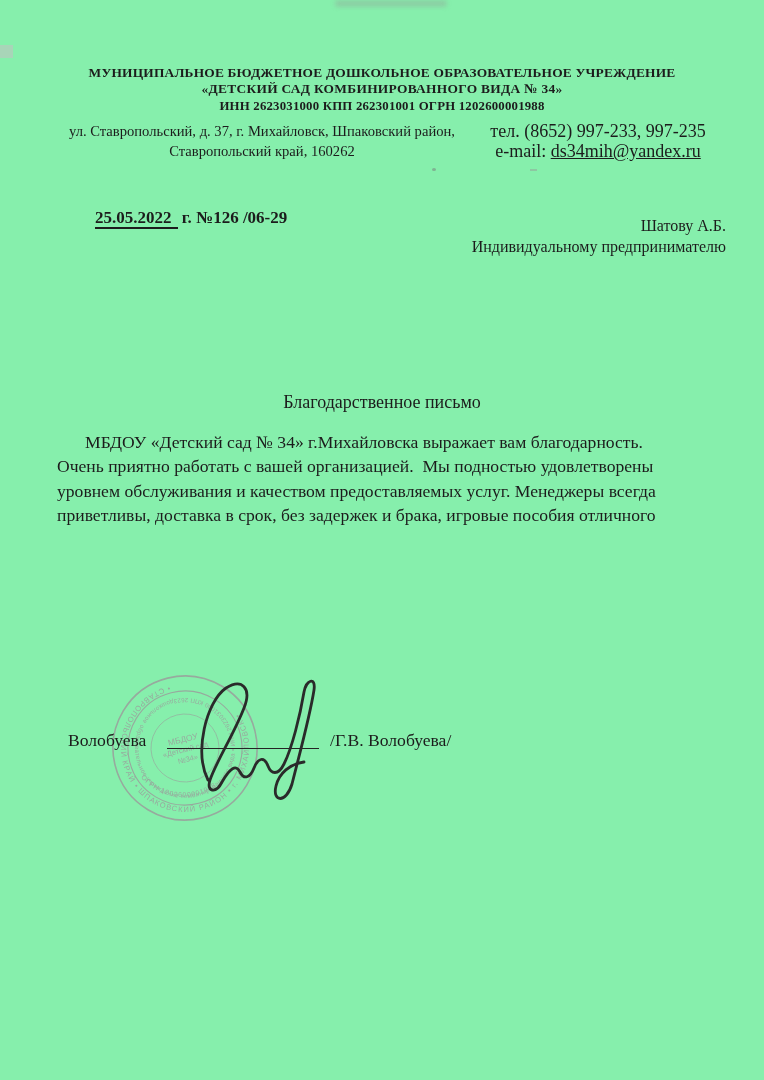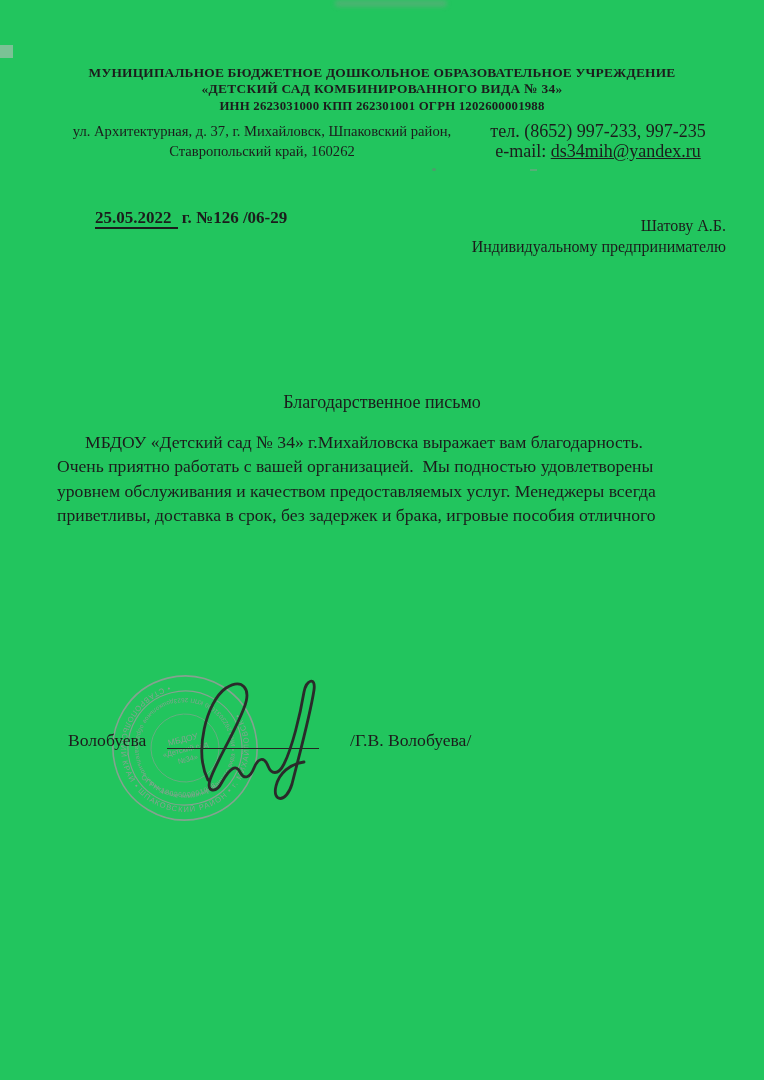--- a/index.html
+++ b/index.html
@@ -1,19 +1,19 @@
 <!DOCTYPE html>
 <html><head>
 <meta charset="utf-8">
 <style>
   * { margin: 0; padding: 0; box-sizing: border-box; }
   html, body { width: 764px; height: 1080px; background: #ffffff; overflow: hidden; }
   body { font-family: "Liberation Serif", "DejaVu Serif", serif; color: #1c1c1c; position: relative; }
 
-  .page { position: absolute; inset: 0; background: #22c55e; }
+  .page { position: absolute; inset: 0; background: #86efac; }
 
   
   .artifact { position: absolute; pointer-events: none; }
   .smudge-top { left: 335px; top: 0; width: 112px; height: 7px;
                 background: rgba(150,150,150,0.35); filter: blur(2px); border-radius: 3px; }
   .mark-left { left: 0; top: 45px; width: 13px; height: 13px; background: rgba(196,192,195,0.55); }
   .speck1 { left: 432px; top: 168px; width: 4px; height: 3px; background: rgba(120,120,120,0.5); border-radius: 50%; }
   .speck2 { left: 530px; top: 169px; width: 7px; height: 2px; background: rgba(150,150,150,0.45); }
   .speck3 { left: 598px; top: 124px; width: 3px; height: 3px; background: rgba(140,140,140,0.4); border-radius: 50%; }
 
@@ -41,21 +41,21 @@
   .letter-title { position: absolute; top: 392px; left: 40px; width: 684px; text-align: center;
                   font-size: 18px; }
   .letter-body { position: absolute; top: 430px; left: 57px; width: 662px;
                  font-size: 17.6px; line-height: 24.4px; }
   .letter-body .line { white-space: pre-wrap; }
   .letter-body .line:first-child { text-indent: 28px; }
 
   
   .sig-role { position: absolute; top: 730px; left: 68px; font-size: 17.6px; }
   .sig-line { position: absolute; top: 748px; left: 167px; width: 152px; border-bottom: 1.6px solid #242424; }
-  .sig-name { position: absolute; top: 730px; left: 330px; font-size: 17.6px; margin-left: 20px; }
+  .sig-name { position: absolute; top: 730px; left: 330px; font-size: 17.6px; }
 
   .stamp-wrap { position: absolute; left: 103px; top: 666px; width: 164px; height: 164px; opacity: 0.82; }
   .signature-wrap { position: absolute; left: 150px; top: 652px; width: 190px; height: 150px; }
 </style>
 </head>
 <body>
 
 <div class="page">
 
   <div class="artifact smudge-top"></div>
@@ -65,21 +65,21 @@
   <div class="artifact speck3"></div>
 
   <div class="org-header">
     <div class="org-line1">МУНИЦИПАЛЬНОЕ БЮДЖЕТНОЕ ДОШКОЛЬНОЕ ОБРАЗОВАТЕЛЬНОЕ УЧРЕЖДЕНИЕ</div>
     <div class="org-line2">«ДЕТСКИЙ САД КОМБИНИРОВАННОГО ВИДА № 34»</div>
     <div class="org-line3">ИНН 2623031000 КПП 262301001 ОГРН 1202600001988</div>
   </div>
 
   <div class="meta-row">
     <div class="address-block">
-      <div>ул. Архитектурная, д. 37, г. Михайловск, Шпаковский район,</div>
+      <div>ул. Ставропольский, д. 37, г. Михайловск, Шпаковский район,</div>
       <div>Ставропольский край, 160262</div>
     </div>
     <div class="contact-block">
       <div>тел. (8652) 997-233, 997-235</div>
       <div><span>e-mail: </span><span class="email-underline">ds34mih@yandex.ru</span></div>
     </div>
   </div>
 
   <div class="ref-line">
     <span class="ref-date">25.05.2022</span><span> г. №126 /06-29</span>

